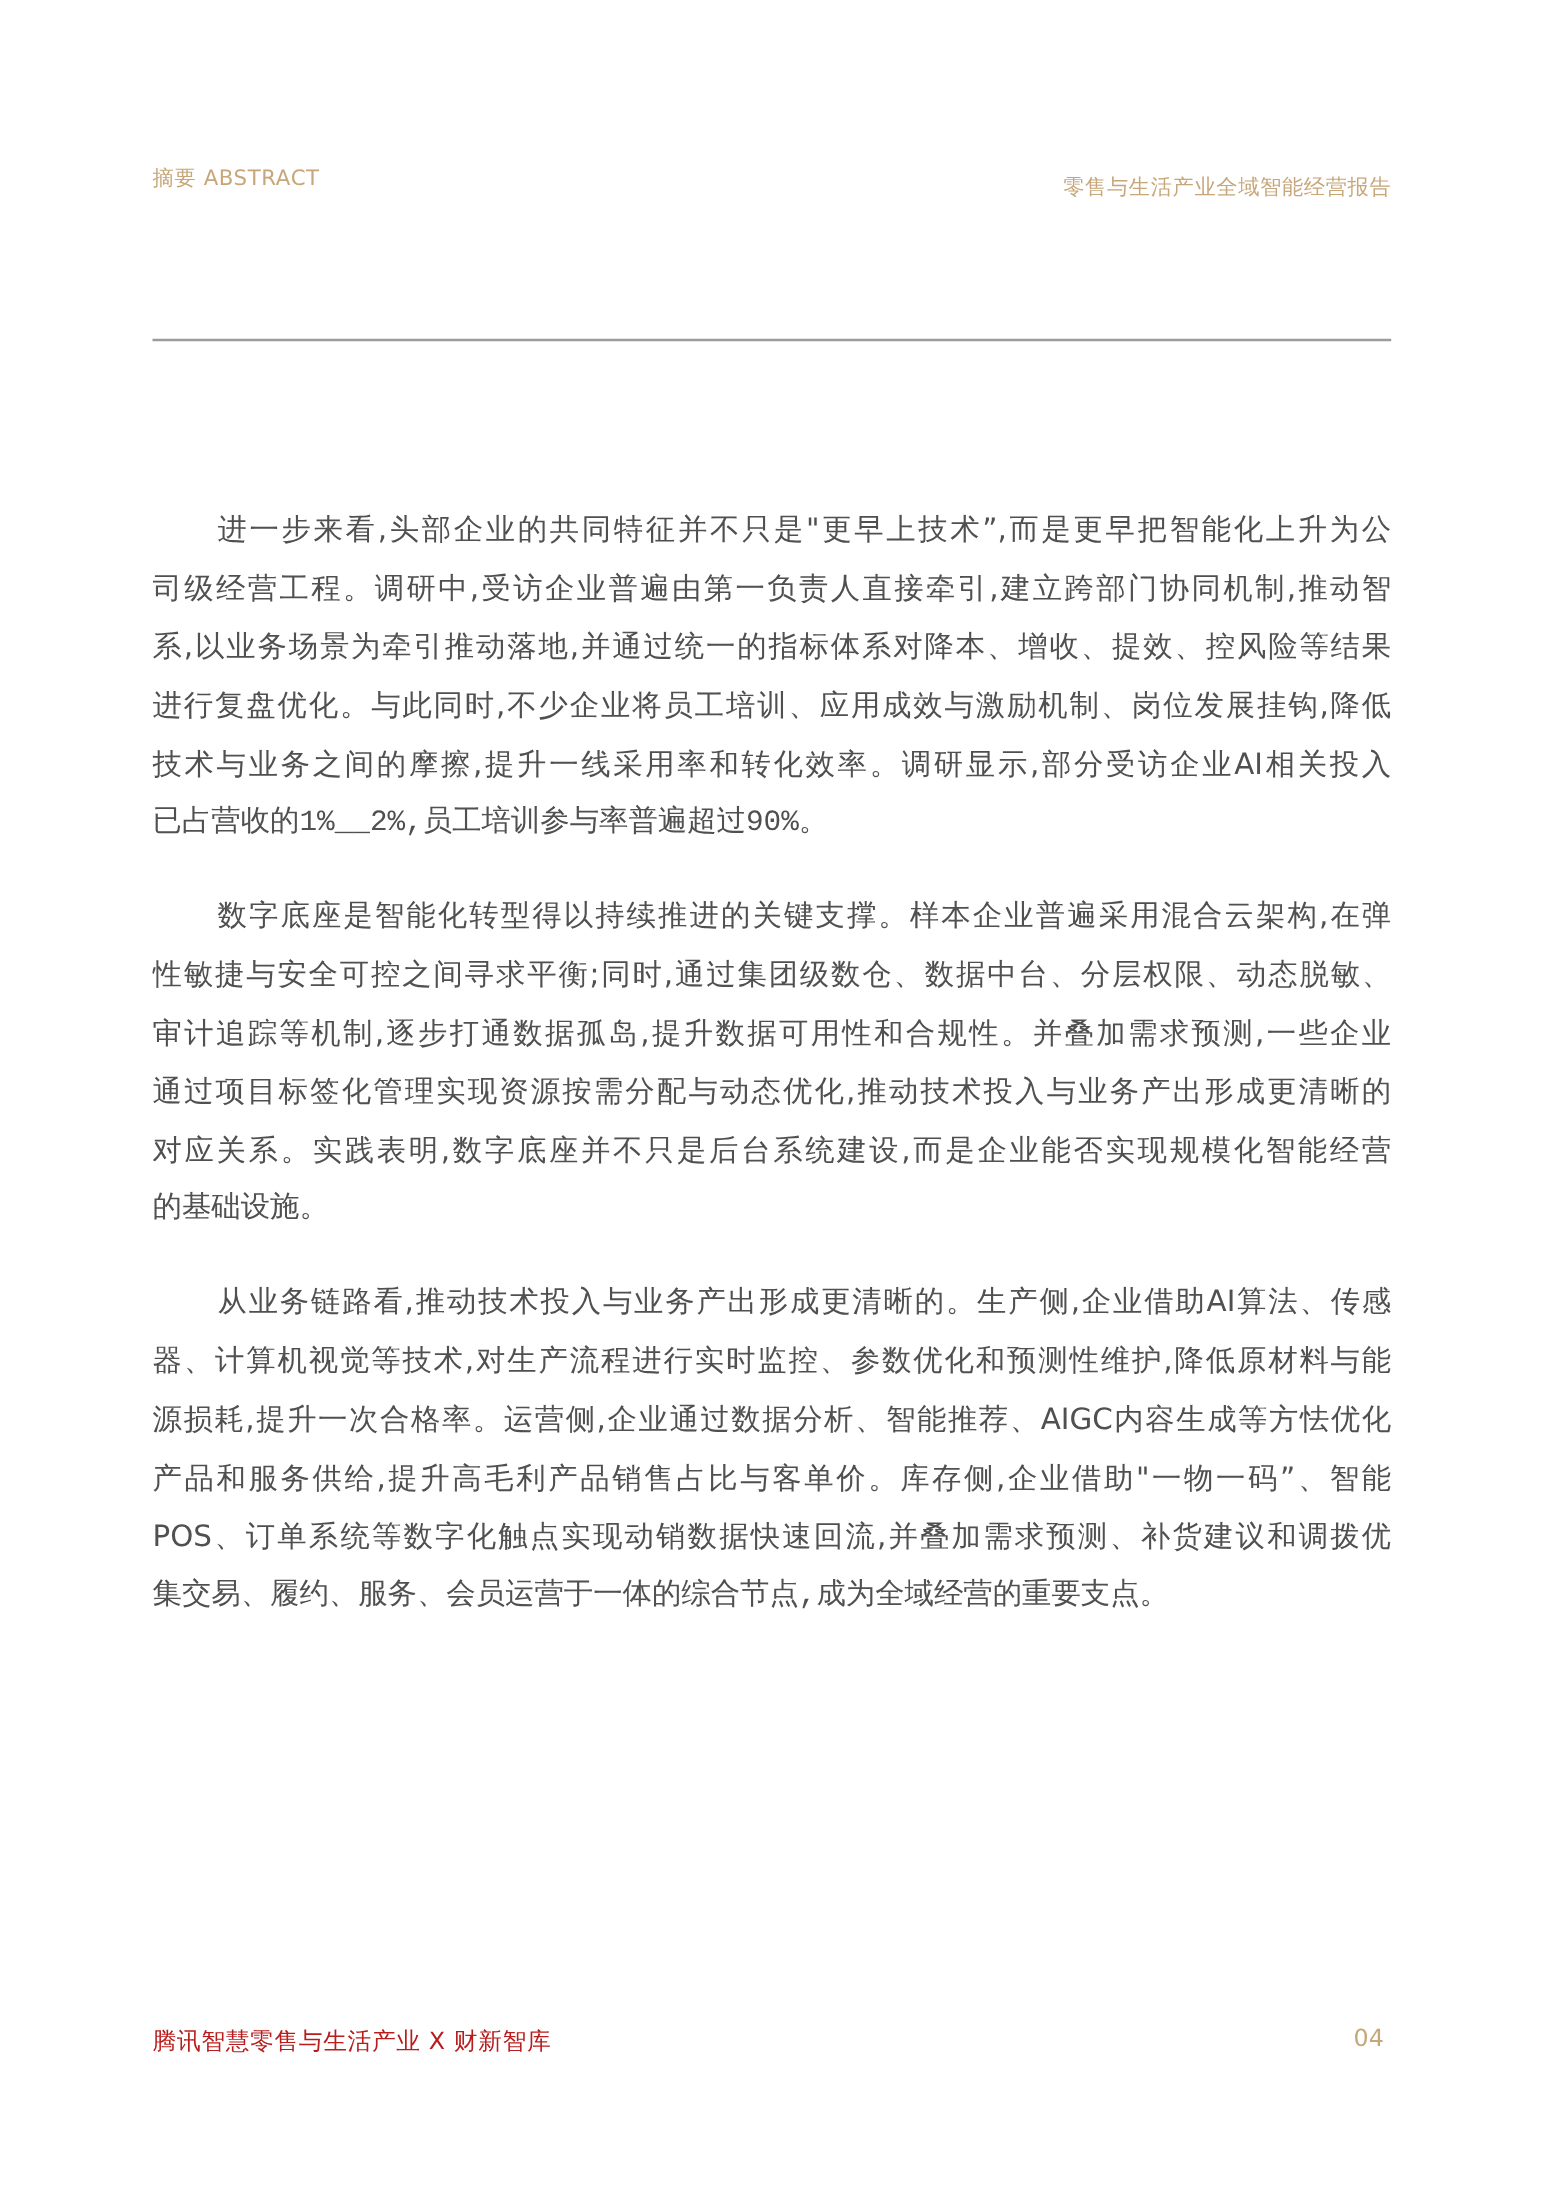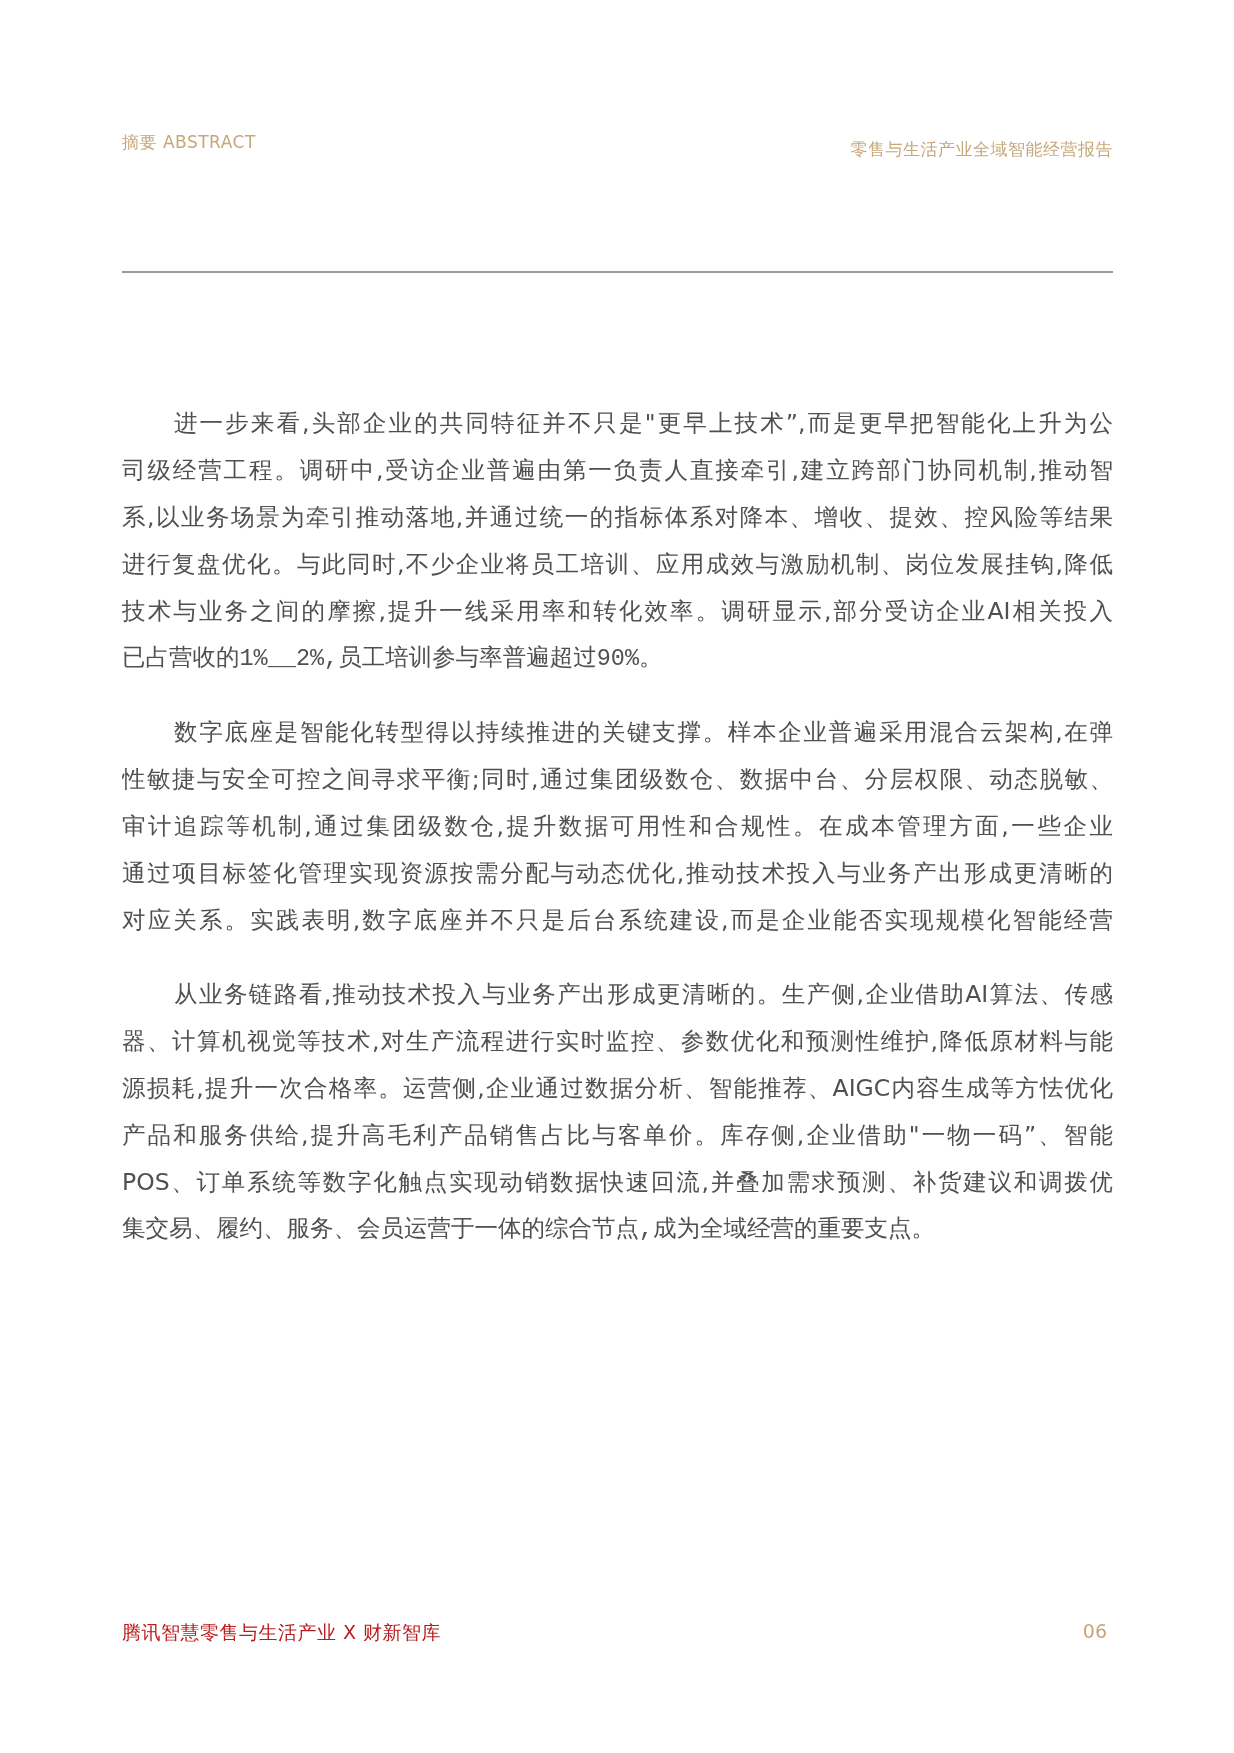--- a/index.html
+++ b/index.html
@@ -97,28 +97,29 @@
     <span class="line indent">进一步来看,头部企业的共同特征并不只是"更早上技术”,而是更早把智能化上升为公</span>
     <span class="line">司级经营工程。调研中,受访企业普遍由第一负责人直接牵引,建立跨部门协同机制,推动智</span>
     <span class="line">系,以业务场景为牵引推动落地,并通过统一的指标体系对降本、增收、提效、控风险等结果</span>
     <span class="line">进行复盘优化。与此同时,不少企业将员工培训、应用成效与激励机制、岗位发展挂钩,降低</span>
     <span class="line">技术与业务之间的摩擦,提升一线采用率和转化效率。调研显示,部分受访企业AI相关投入</span>
     <span class="line last">已占营收的1%__2%,员工培训参与率普遍超过90%。</span>
   </div>
   <div class="para">
     <span class="line indent">数字底座是智能化转型得以持续推进的关键支撑。样本企业普遍采用混合云架构,在弹</span>
     <span class="line">性敏捷与安全可控之间寻求平衡;同时,通过集团级数仓、数据中台、分层权限、动态脱敏、</span>
-    <span class="line">审计追踪等机制,通过集团级数仓,提升数据可用性和合规性。在成本管理方面,一些企业</span>
+    <span class="line">审计追踪等机制,逐步打通数据孤岛,提升数据可用性和合规性。并叠加需求预测,一些企业</span>
     <span class="line">通过项目标签化管理实现资源按需分配与动态优化,推动技术投入与业务产出形成更清晰的</span>
     <span class="line">对应关系。实践表明,数字底座并不只是后台系统建设,而是企业能否实现规模化智能经营</span>
+    <span class="line last">的基础设施。</span>
   </div>
   <div class="para">
     <span class="line indent">从业务链路看,推动技术投入与业务产出形成更清晰的。生产侧,企业借助AI算法、传感</span>
     <span class="line">器、计算机视觉等技术,对生产流程进行实时监控、参数优化和预测性维护,降低原材料与能</span>
     <span class="line">源损耗,提升一次合格率。运营侧,企业通过数据分析、智能推荐、AIGC内容生成等方怯优化</span>
     <span class="line">产品和服务供给,提升高毛利产品销售占比与客单价。库存侧,企业借助"一物一码”、智能</span>
     <span class="line">POS、订单系统等数字化触点实现动销数据快速回流,并叠加需求预测、补货建议和调拨优</span>
     <span class="line last">集交易、履约、服务、会员运营于一体的综合节点,成为全域经营的重要支点。</span>
   </div>
 </div>
 
 <div class="footer-left">腾讯智慧零售与生活产业 X 财新智库</div>
-<div class="footer-right">06</div>
+<div class="footer-right">04</div>
 
 </body></html>

